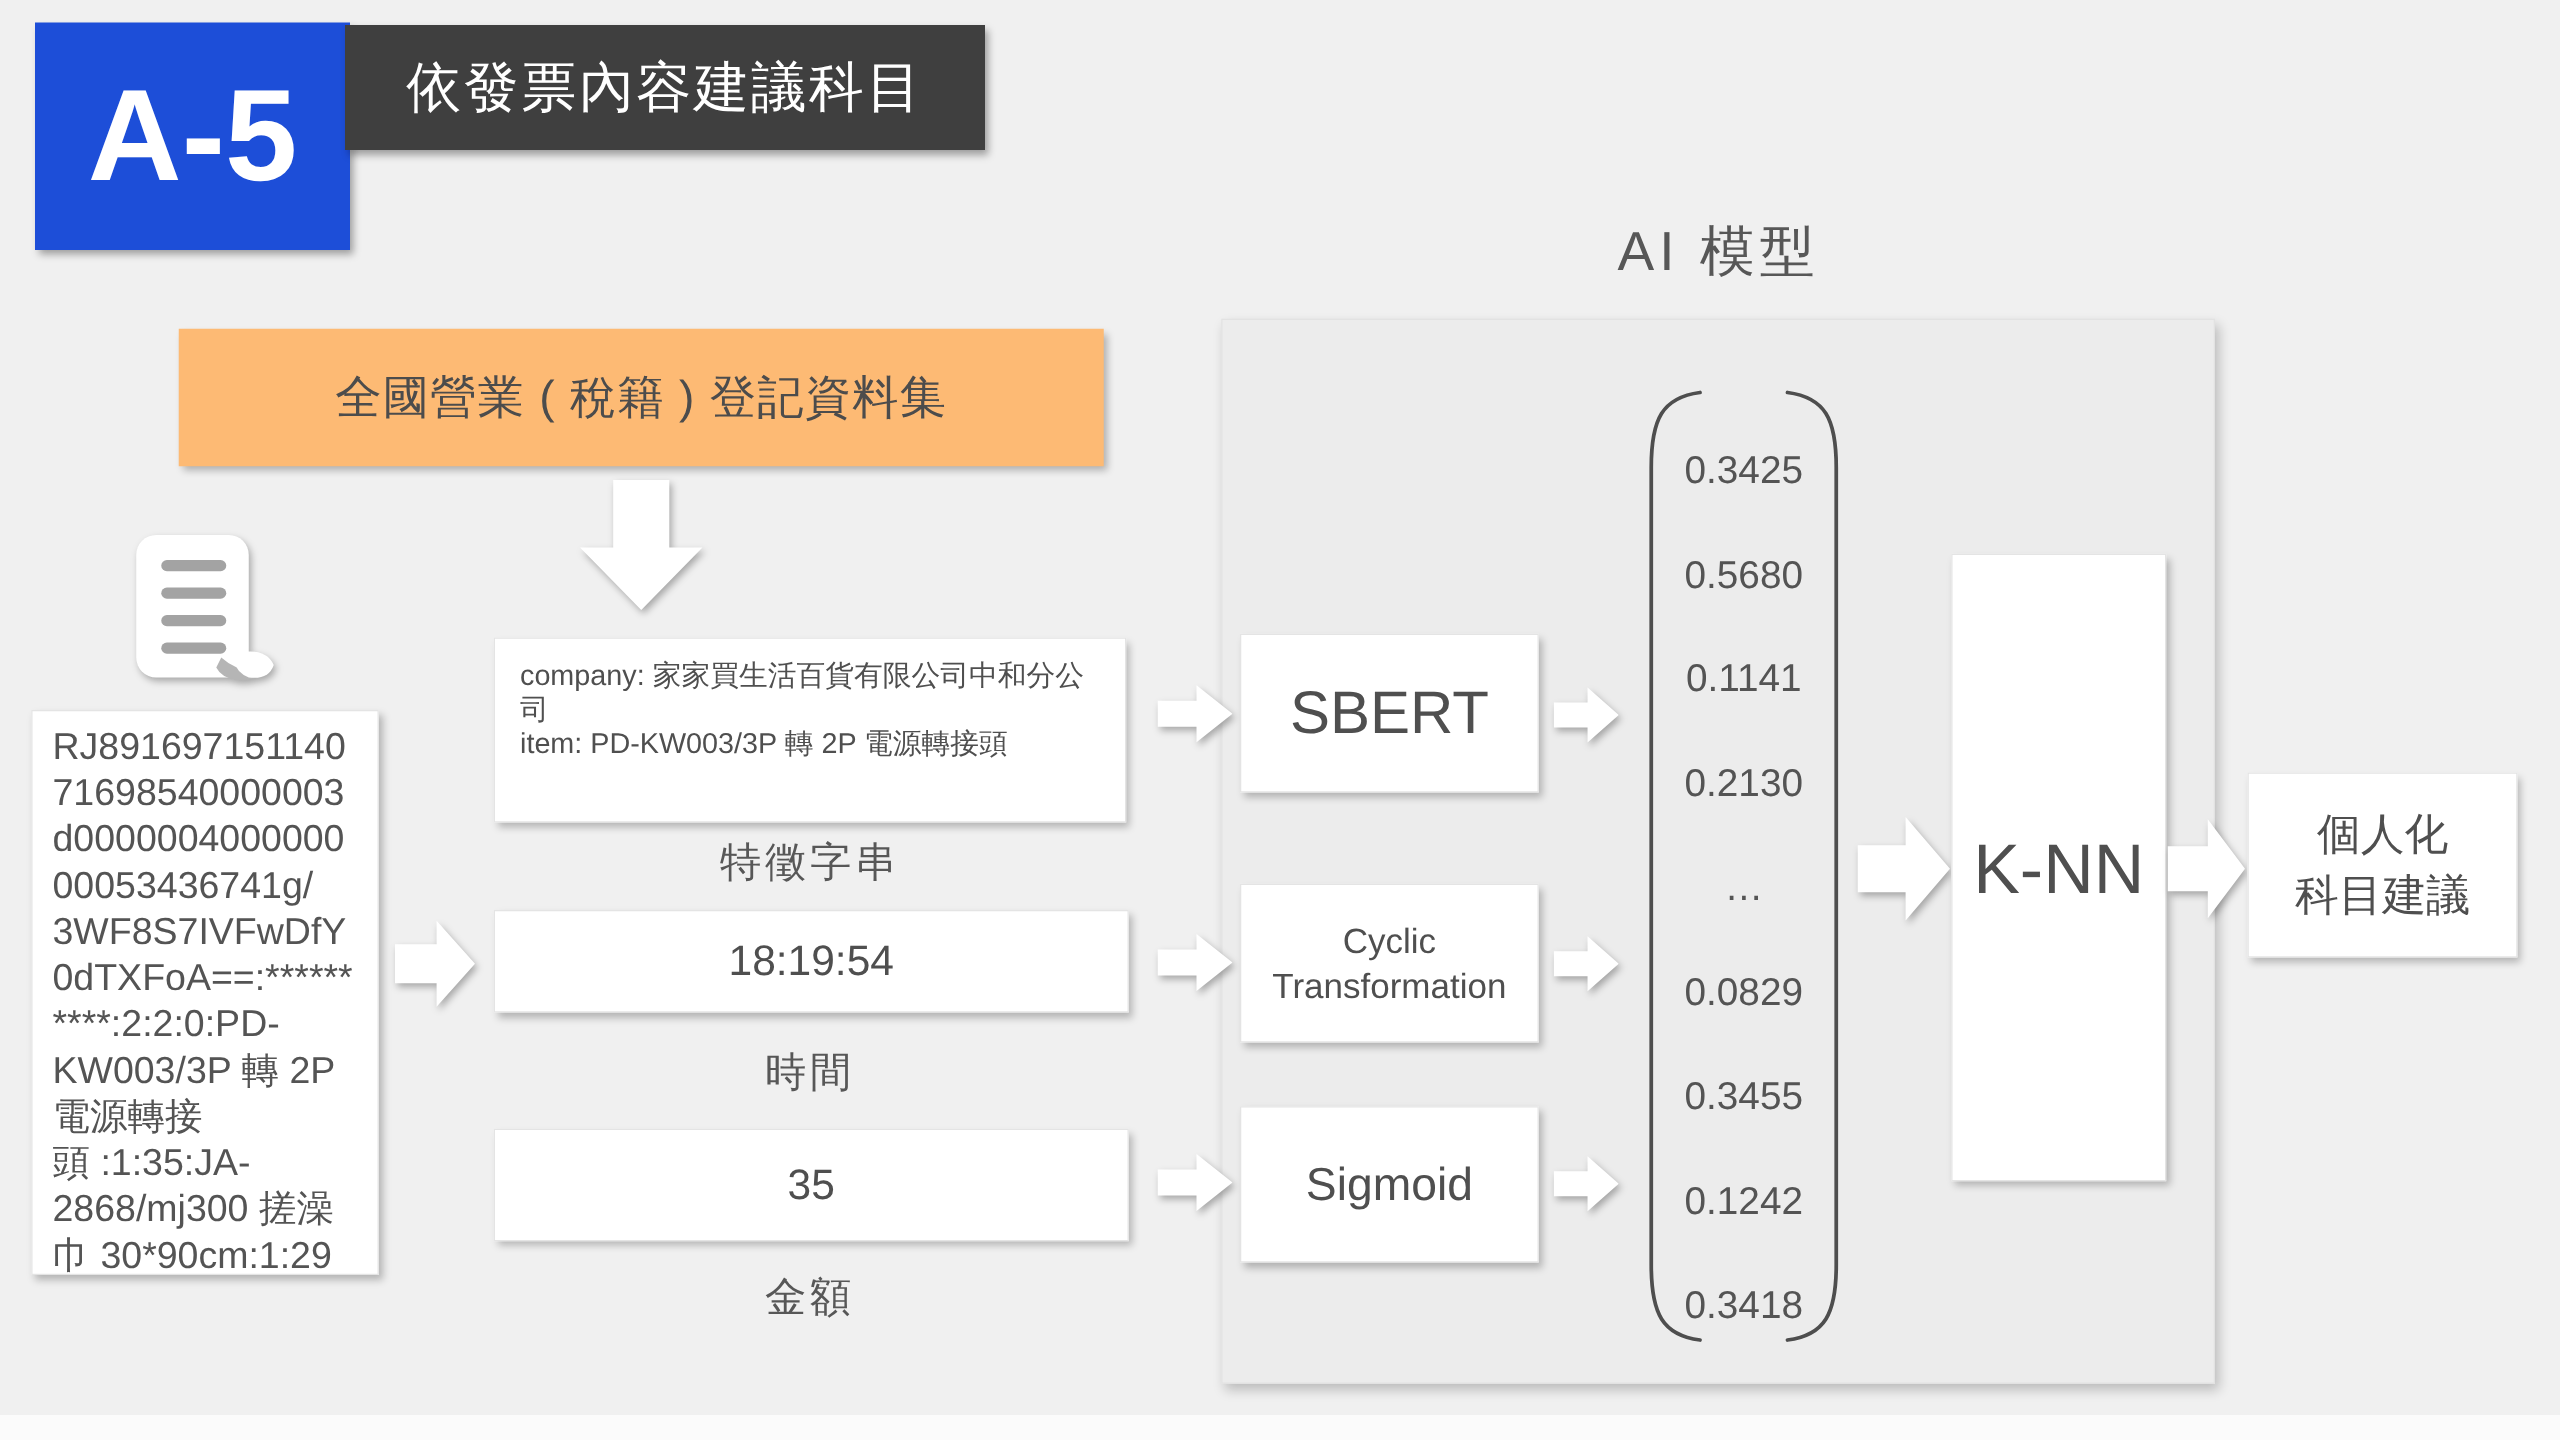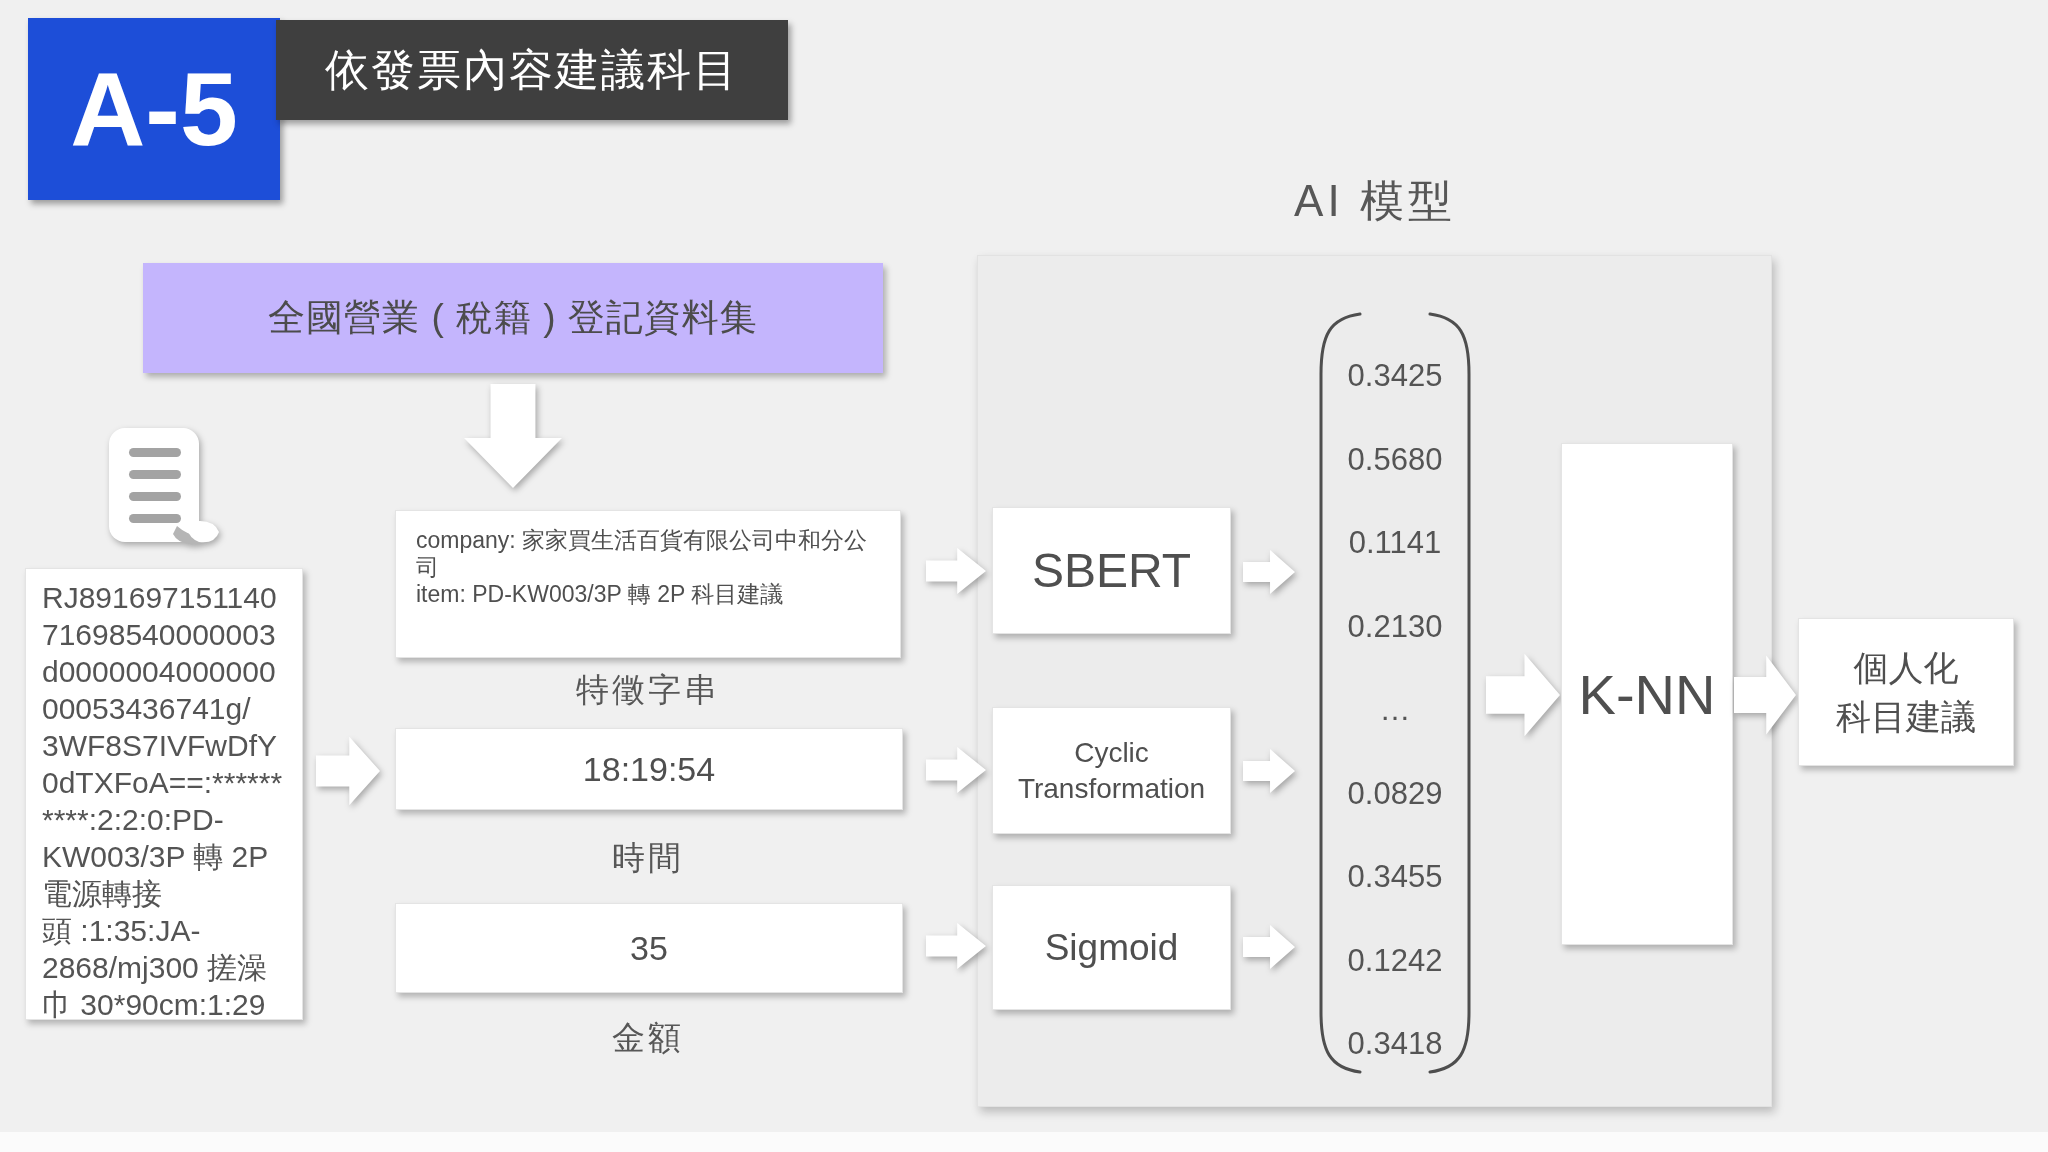--- a/index.html
+++ b/index.html
@@ -26,21 +26,21 @@
   .ai-title{
     left:1150px;top:172px;width:450px;height:56px;
     font-size:44px;color:#575757;text-align:center;letter-spacing:4px;
   }
   .panel{
     left:977px;top:255px;width:793px;height:850px;
     background:#ececec;border:1px solid #e2e2e2;
     box-shadow:3px 5px 9px rgba(0,0,0,.22);
   }
   .dataset{
-    left:143px;top:263px;width:740px;height:110px;background:#c4b5fd;
+    left:143px;top:263px;width:740px;height:110px;background:#fdba74;
     font-size:37px;color:#4c4c4c;letter-spacing:1px;
     display:flex;align-items:center;justify-content:center;
     box-shadow:3px 4px 6px rgba(0,0,0,.28);
   }
   .white-box{
     background:#ffffff;border:1px solid #e4e4e4;
     box-shadow:3px 4px 6px rgba(0,0,0,.25);
     display:flex;align-items:center;justify-content:center;
     color:#4f4f4f;text-align:center;
   }
@@ -111,21 +111,21 @@
 頭 :1:35:JA-
 2868/mj300 搓澡
 巾 30*90cm:1:29</div>
 
   <svg class="abs arrow" style="left:316px;top:732px;" width="64" height="78" viewBox="0 0 100 100" preserveAspectRatio="none">
     <polygon points="0,30 52,30 52,6 100,50 52,94 52,70 0,70" fill="#ffffff"></polygon>
   </svg>
 
   <div class="abs white-box feature-box">
     <div>company:  家家買生活百貨有限公司中和分公司</div>
-    <div>item: PD-KW003/3P 轉 2P 科目建議</div>
+    <div>item: PD-KW003/3P 轉 2P 電源轉接頭</div>
   </div>
   <div class="abs mid-label" style="left:395px;top:668px;width:506px;">特徵字串</div>
 
   <div class="abs white-box time-box">18:19:54</div>
   <div class="abs mid-label" style="left:395px;top:836px;width:506px;">時間</div>
 
   <div class="abs white-box amount-box">35</div>
   <div class="abs mid-label" style="left:395px;top:1016px;width:506px;">金額</div>
 
   <svg class="abs arrow" style="left:926px;top:545px;" width="60" height="52" viewBox="0 0 100 100" preserveAspectRatio="none">

